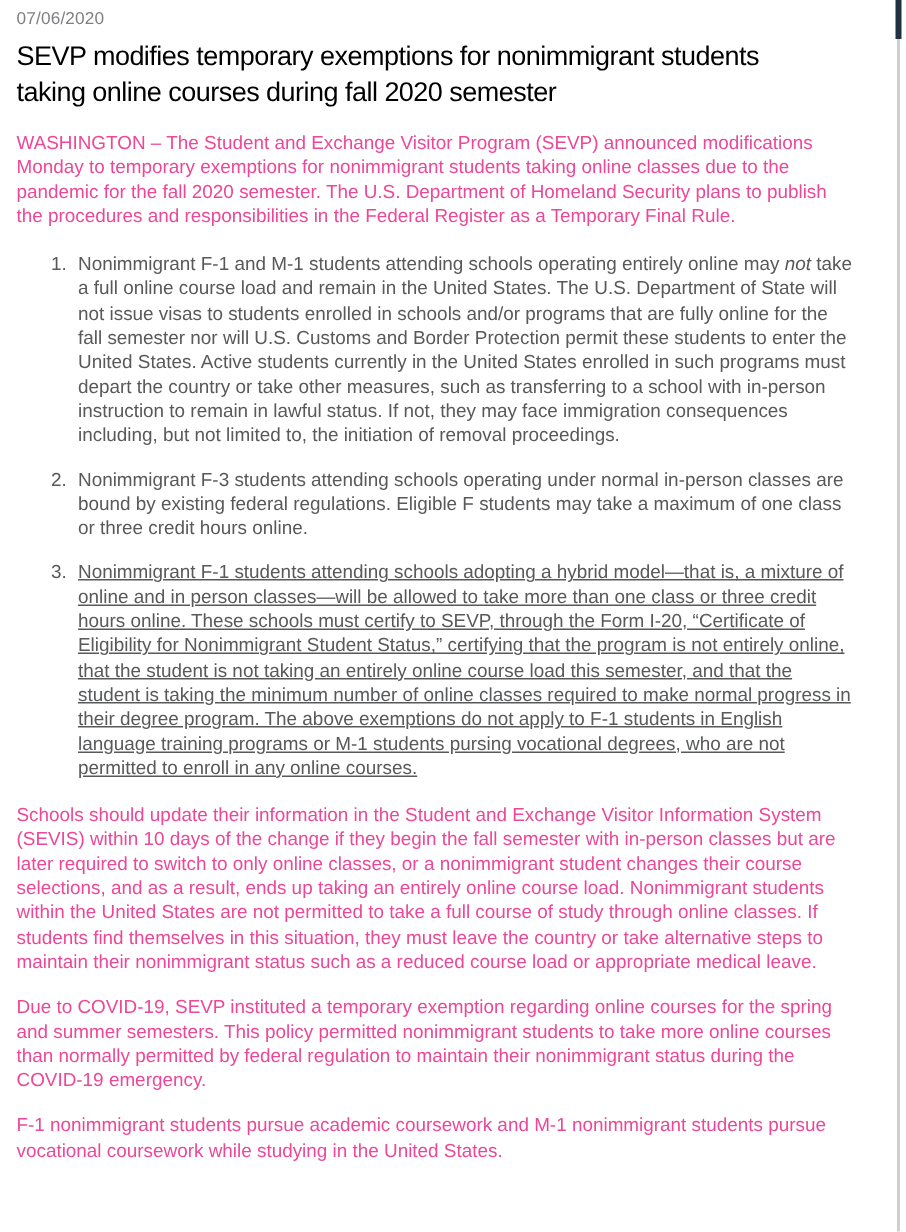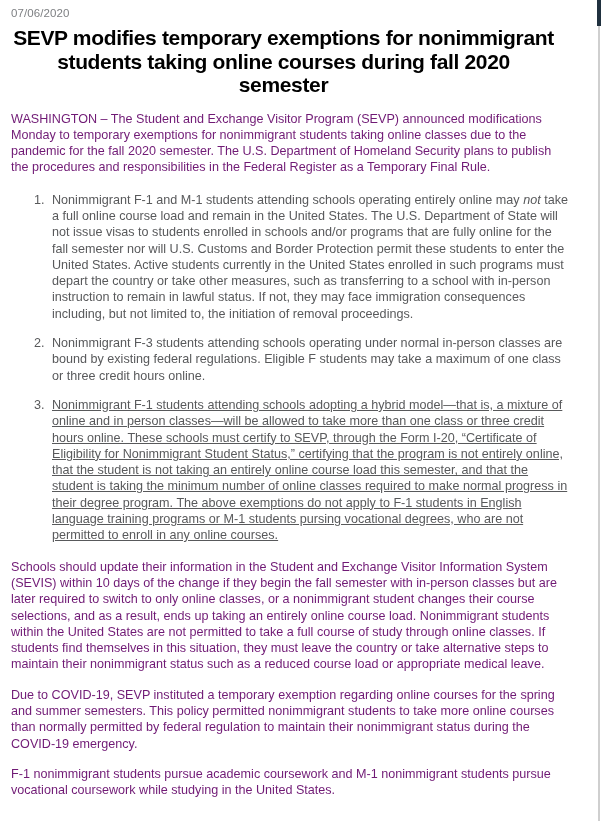--- a/index.html
+++ b/index.html
@@ -28,31 +28,30 @@
   .date {
     color: #7d7f82;
     font-size: 11.5px;
     line-height: 14px;
     letter-spacing: 0.1px;
     margin: 0 0 6px 0;
   }
 
   h1.headline {
     color: #000000;
-    font-size: 21px;
+    font-size: 18px;
     line-height: 23.5px;
-    font-weight: bold;
+    font-weight: normal;
     letter-spacing: -0.35px;
     margin: 0 0 14px 0;
     max-width: 545px;
-    text-align: center;
   }
 
   p.body-text {
-    color: #701a75;
+    color: #ec4899;
     font-size: 12.6px;
     line-height: 16.3px;
     margin: 0 0 14px 0;
     max-width: 560px;
   }
 
   p.body-text.lead {
     margin-bottom: 16px;
   }
 

